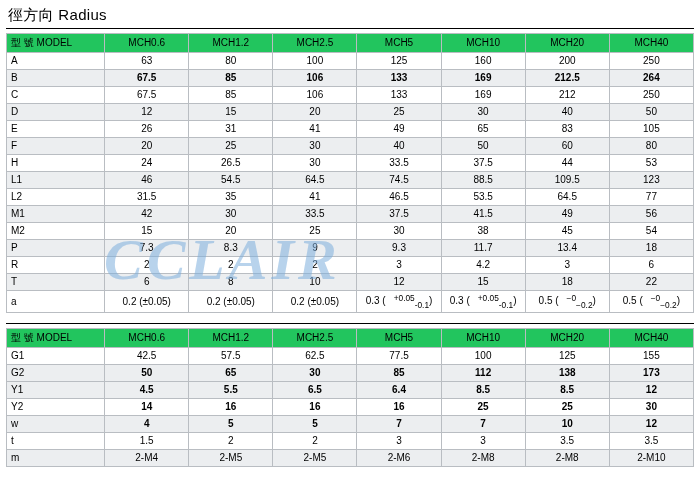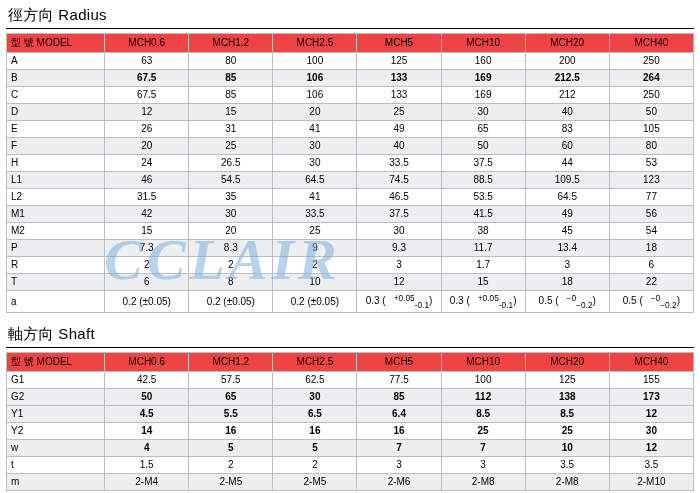--- a/index.html
+++ b/index.html
@@ -49,21 +49,21 @@
     text-align: center;
     vertical-align: middle;
     padding: 0;
     background: #ffffff;
   }
   table.spec th.head-lbl, table.spec td.rowlbl {
     text-align: left;
     padding-left: 4px;
   }
   table.spec thead th {
-    background: #ef4444;
+    background: #22c55e;
     font-weight: normal;
     height: 18px;
   }
   table.spec tr.alt td {
     background: #eceef0;
   }
   table.spec tr.alt td.rowlbl {
     background: #eceef0;
   }
   table.spec td.bold, table.spec tr.alt td.bold {
@@ -246,21 +246,21 @@
             <td>11.7</td>
             <td>13.4</td>
             <td>18</td>
           </tr>
           <tr>
             <td class="rowlbl">R</td>
             <td>2</td>
             <td>2</td>
             <td>2</td>
             <td>3</td>
-            <td>1.7</td>
+            <td>4.2</td>
             <td>3</td>
             <td>6</td>
           </tr>
           <tr class="alt">
             <td class="rowlbl">T</td>
             <td>6</td>
             <td>8</td>
             <td>10</td>
             <td>12</td>
             <td>15</td>
@@ -277,21 +277,20 @@
             <td><span>0.5 (<span class="tolstack"><sup>−0</sup><sub>−0.2</sub></span>)</span></td>
             <td><span>0.5 (<span class="tolstack"><sup>−0</sup><sub>−0.2</sub></span>)</span></td>
           </tr>
         </tbody>
     </table>
   </div>
 
   <div class="gap-block"></div>
 
   <div>
-    <div class="section-title">軸方向  Shaft</div>
     <div class="rule"></div>
     <table class="spec">
       <colgroup>
         <col class="lbl">
           <col class="dat">
           <col class="dat">
           <col class="dat">
           <col class="dat">
           <col class="dat">
           <col class="dat">

